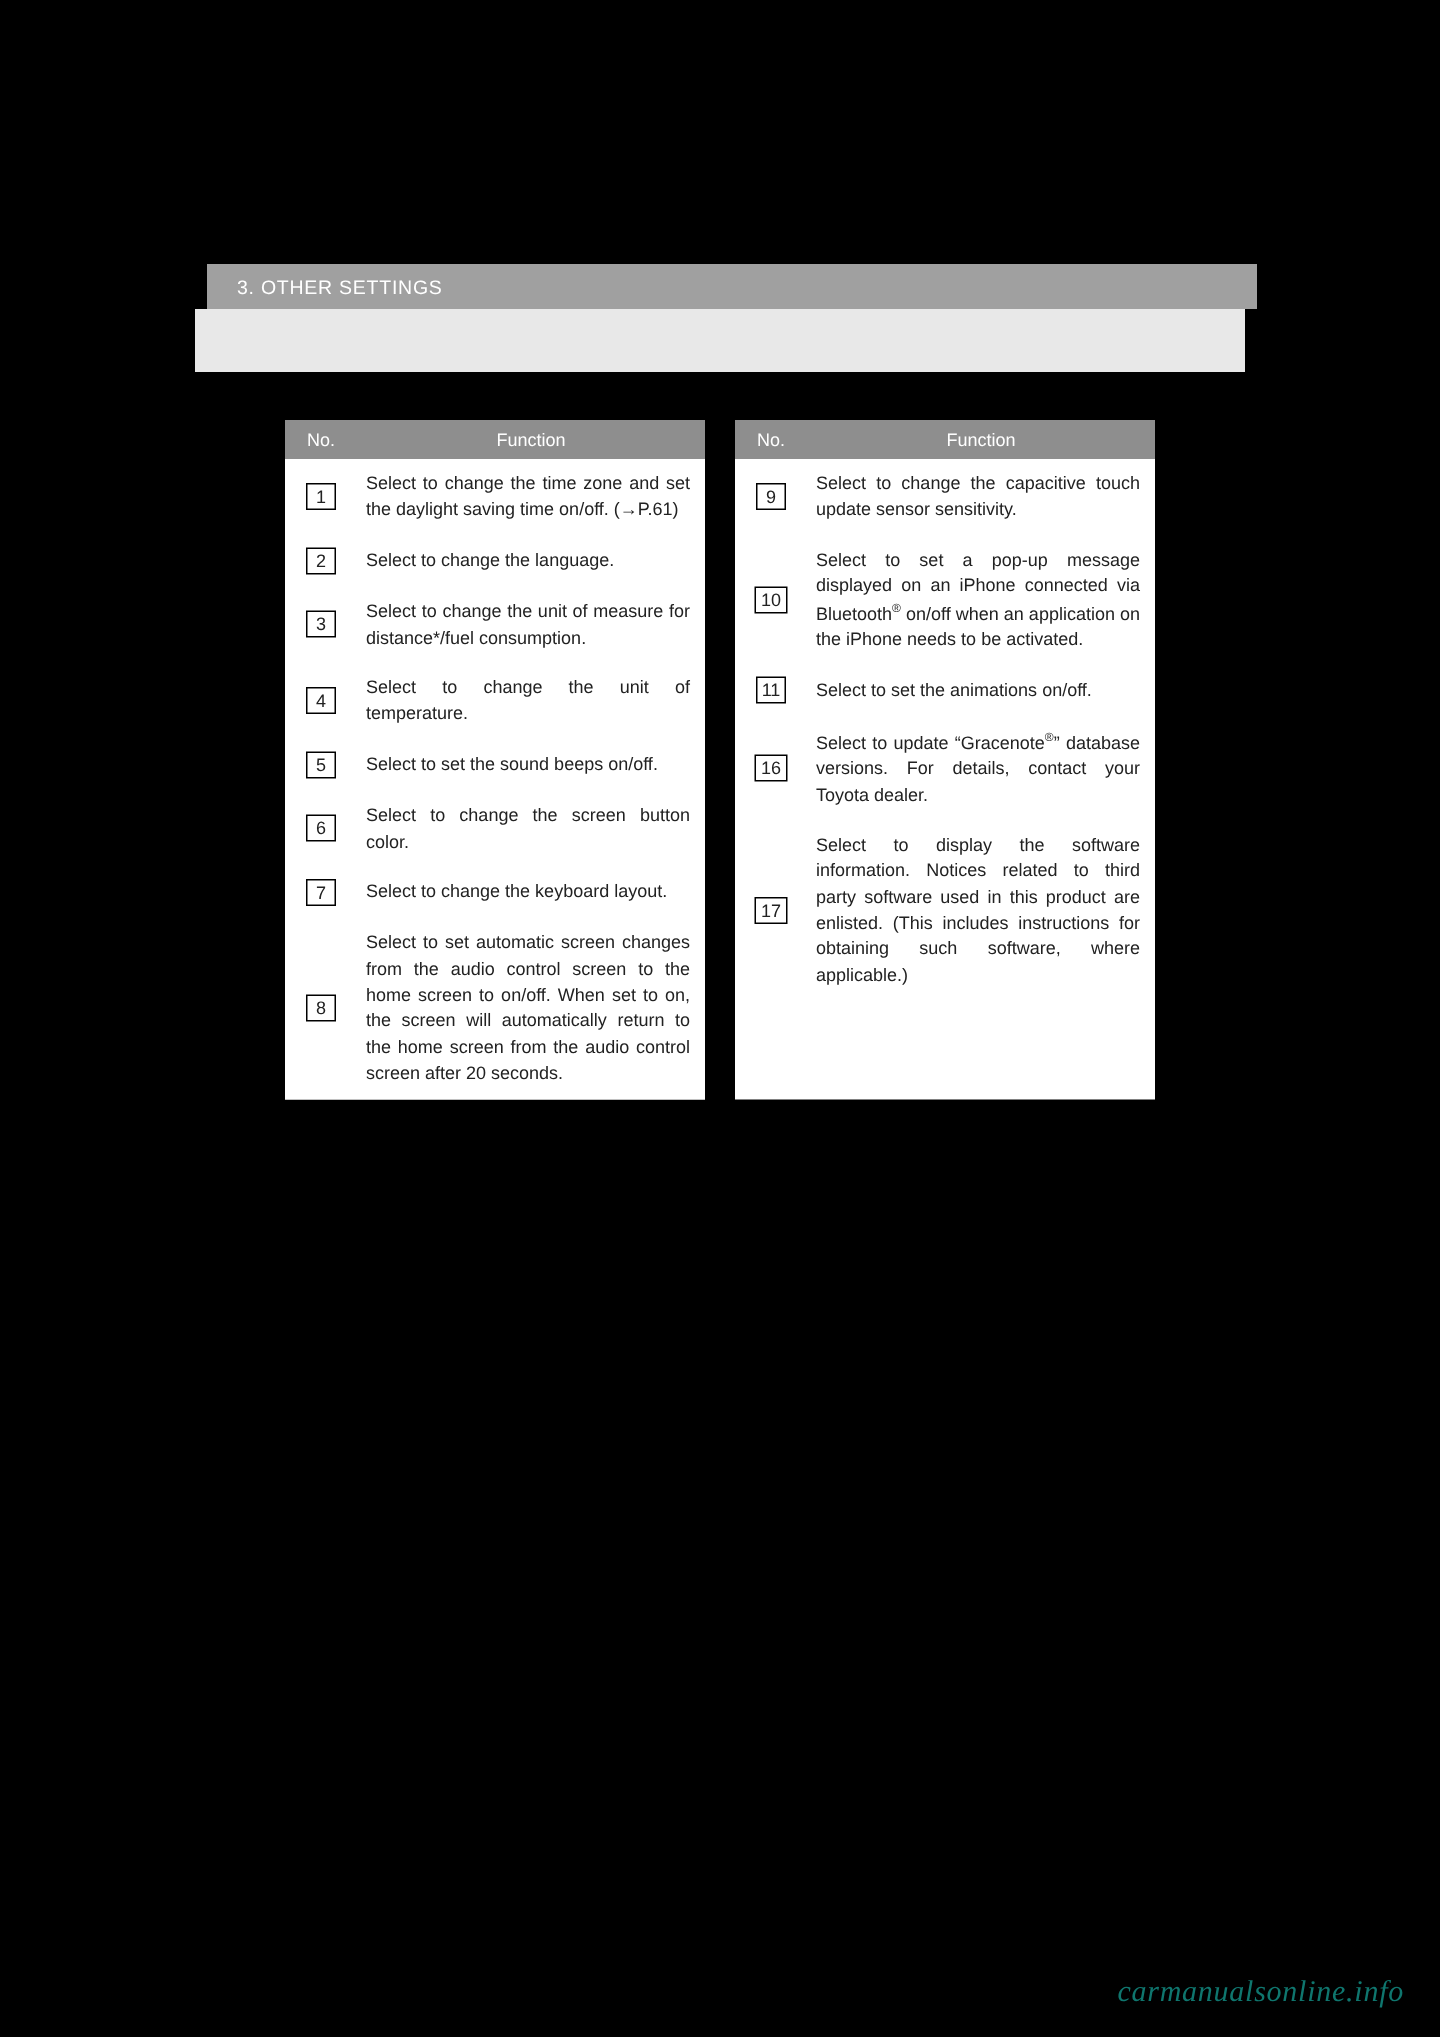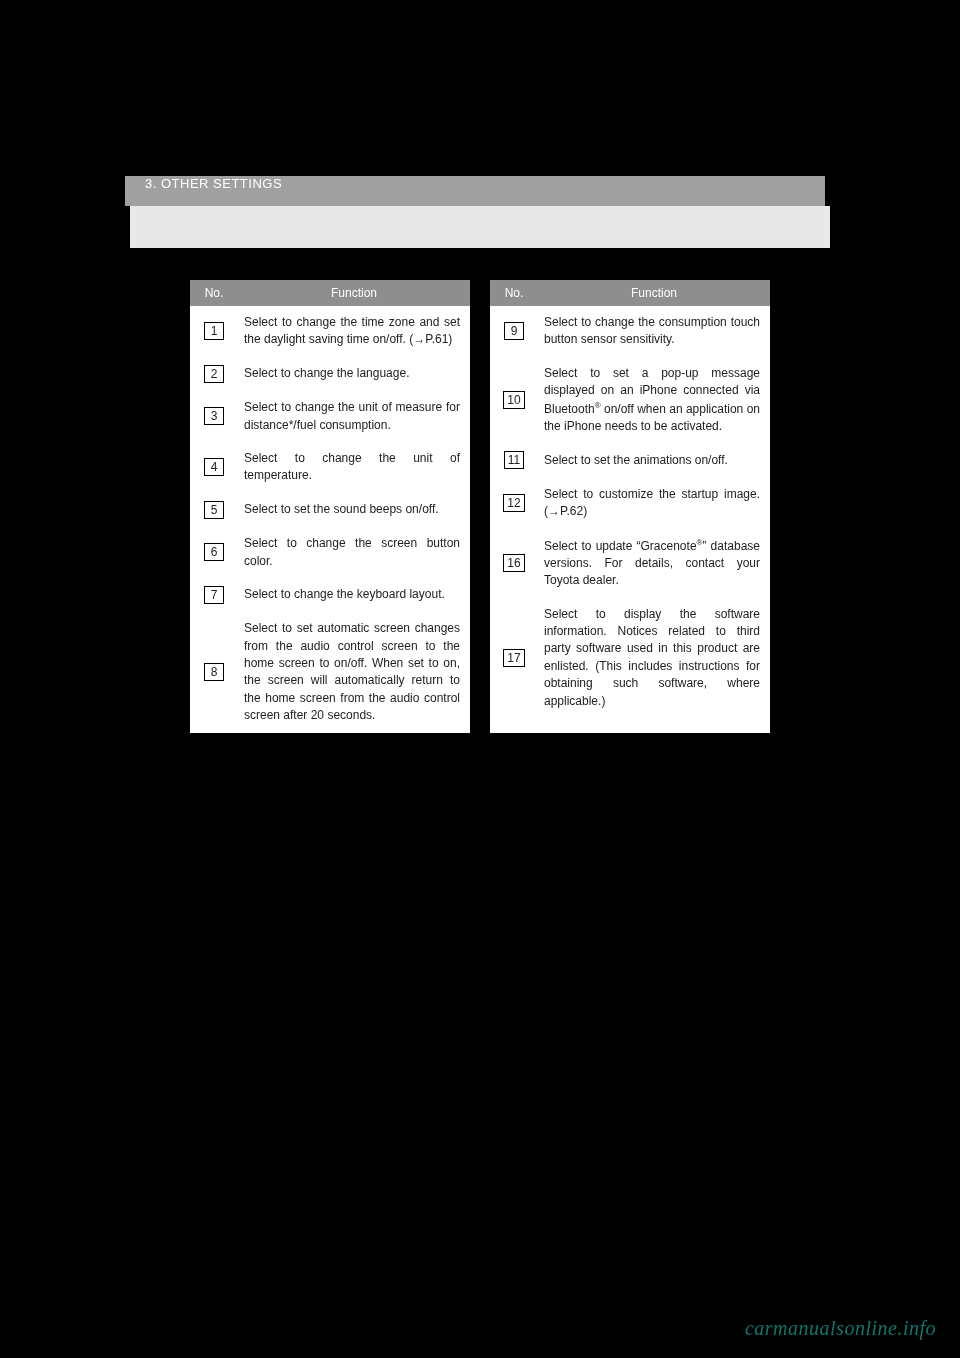--- a/index.html
+++ b/index.html
@@ -6,26 +6,26 @@
   html, body { width: 960px; height: 1358px; }
   body {
     background: #000;
     font-family: Arial, Helvetica, sans-serif;
     position: relative;
     color: #000;
   }
   .header-bar {
     position: absolute;
     top: 176px;
-    left: 125px;
+    left: 138px;
     width: 700px;
     height: 30px;
     background: #a0a0a0;
     display: flex;
-    align-items: flex-start;
+    align-items: center;
     padding-left: 20px;
     color: #fff;
     font-size: 13px;
     letter-spacing: 0.5px;
   }
   .sub-header {
     position: absolute;
     top: 206px;
     left: 130px;
     width: 700px;
@@ -151,33 +151,29 @@
     <table class="tbl">
       <thead>
         <tr>
           <th class="no-col">No.</th>
           <th>Function</th>
         </tr>
       </thead>
       <tbody>
           <tr>
             <td class="num-cell"><span class="num-box">9</span></td>
-            <td>Select to change the consumption touch button sensor sensitivity.</td>
+            <td>Select to change the capacitive touch update sensor sensitivity.</td>
           </tr>
           <tr>
             <td class="num-cell"><span class="num-box">10</span></td>
             <td>Select to set a pop-up message displayed on an iPhone connected via Bluetooth<span class="sup">®</span> on/off when an application on the iPhone needs to be activated.</td>
           </tr>
           <tr>
             <td class="num-cell"><span class="num-box">11</span></td>
             <td>Select to set the animations on/off.</td>
-          </tr>
-          <tr>
-            <td class="num-cell"><span class="num-box">12</span></td>
-            <td>Select to customize the startup image. (→P.62)</td>
           </tr>
           <tr>
             <td class="num-cell"><span class="num-box">16</span></td>
             <td>Select to update “Gracenote<span class="sup">®</span>” database versions. For details, contact your Toyota dealer.</td>
           </tr>
           <tr>
             <td class="num-cell"><span class="num-box">17</span></td>
             <td>Select to display the software information. Notices related to third party software used in this product are enlisted. (This includes instructions for obtaining such software, where applicable.)</td>
           </tr>
         </tbody>

